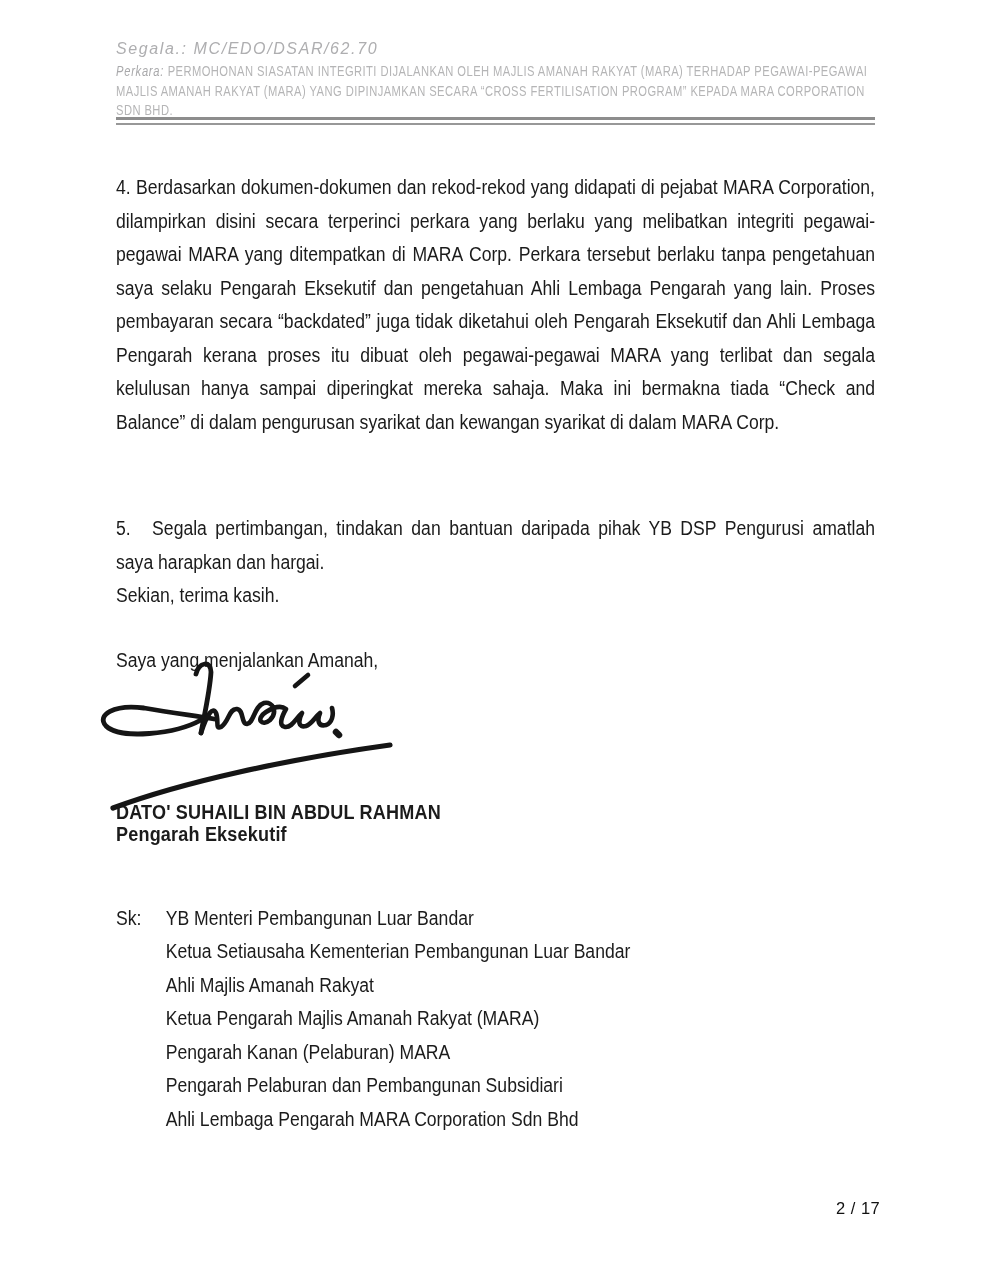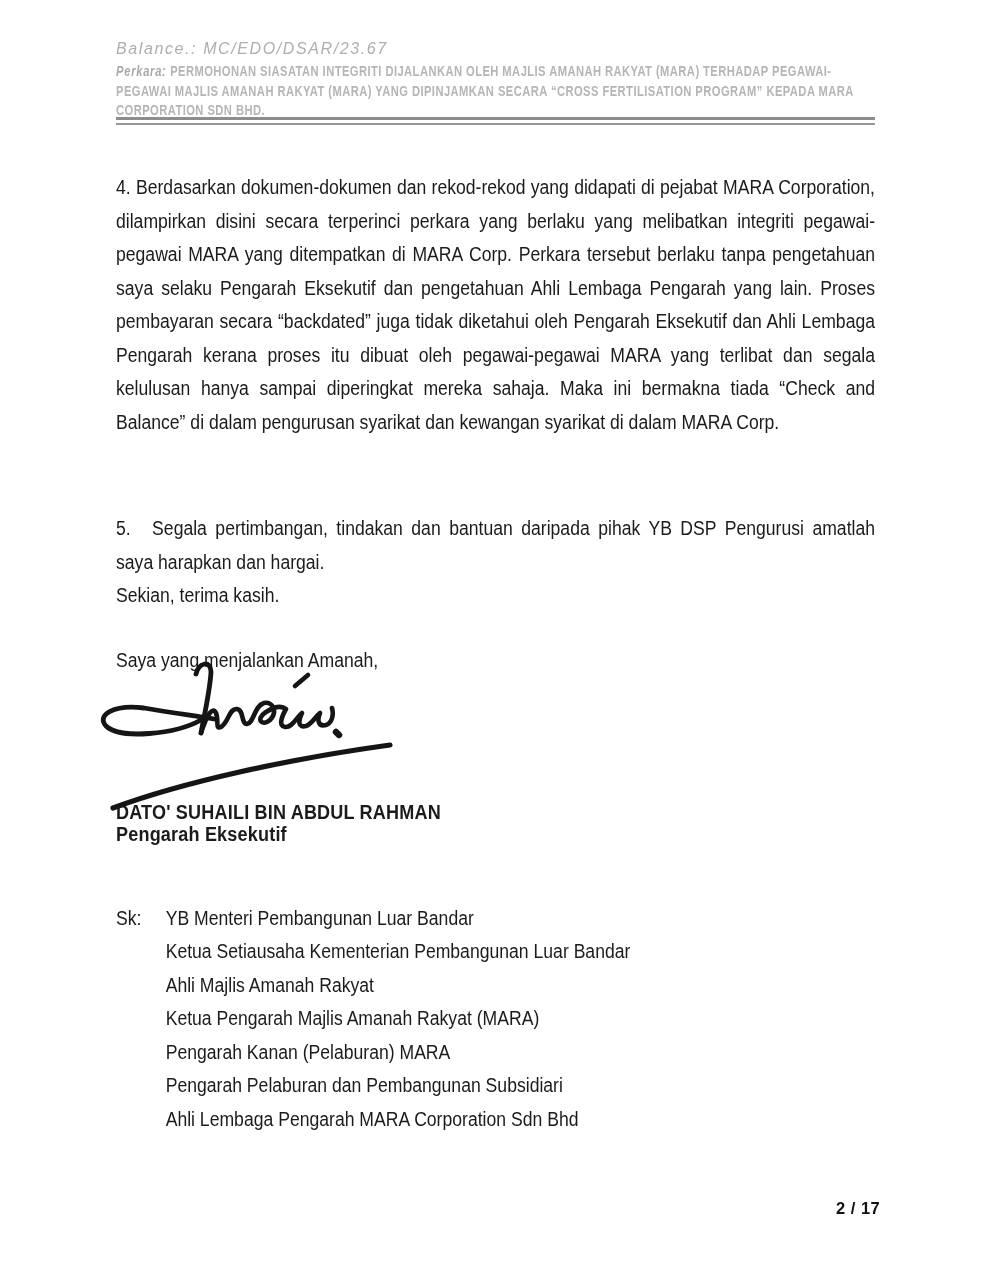--- a/index.html
+++ b/index.html
@@ -6,21 +6,21 @@
   .page {
     position:relative; width:989px; height:1280px; background:#ffffff;
     font-family:"Liberation Sans", sans-serif; color:#1b1b1b; overflow:hidden;
   }
   
   .hdr-ref {
     position:absolute; left:116px; top:40px;
     font-size:16px; font-style:italic; color:#aeaeb0; letter-spacing:1.6px;
     white-space:nowrap;
   }
-  .hdr-subject-outer { position:absolute; left:116px; top:61px; width:759px;font-weight:bold; }
+  .hdr-subject-outer { position:absolute; left:116px; top:61px; width:759px; }
   .hdr-subject-inner {
     width:1051px; transform:scaleX(0.722); transform-origin:0 0;
     font-size:15.5px; line-height:19.5px; color:#b5b5b6; letter-spacing:0.6px;
   }
   .hdr-label { font-style:italic; color:#a9a9ab; letter-spacing:1px; }
   .rule {
     position:absolute; left:116px; top:117px; width:759px; height:3px;
     border-top:3px solid #8d8d8d; border-bottom:2px solid #989898;
   }
   
@@ -37,32 +37,32 @@
   .salutation { margin-top:31px; }
   .name-block { margin-top:123px; font-weight:bold; font-size:20px; line-height:22.5px; letter-spacing:0.2px; }
   .cc { margin-top:56px; display:flex; font-size:19.5px; line-height:33.5px; }
   .cc-label { width:55px; flex:0 0 55px; }
   .cc-items { flex:1; }
   
   .signature { position:absolute; left:98px; top:656px; width:300px; height:160px; }
   
   .page-num {
     position:absolute; left:836px; top:1199px;
-    font-size:16.5px; font-weight:bold; color:#111111; letter-spacing:0.5px;
+    font-size:16.5px; font-weight:normal; color:#111111; letter-spacing:0.5px;
   }
 </style>
 </head>
 <body>
 
 <div class="page">
 
   <div class="hdr-ref">
-    <span>Balance.:</span>
+    <span>Segala.:</span>
     <span> </span>
-    <span>MC/EDO/DSAR/23.67</span>
+    <span>MC/EDO/DSAR/62.70</span>
   </div>
 
   <div class="hdr-subject-outer">
     <div class="hdr-subject-inner">
       <span class="hdr-label">Perkara:</span>
       <span> </span>
       <span>PERMOHONAN SIASATAN INTEGRITI DIJALANKAN OLEH MAJLIS AMANAH RAKYAT (MARA) TERHADAP PEGAWAI-PEGAWAI MAJLIS AMANAH RAKYAT (MARA) YANG DIPINJAMKAN SECARA “CROSS FERTILISATION PROGRAM” KEPADA MARA CORPORATION SDN BHD.</span>
     </div>
   </div>
 

